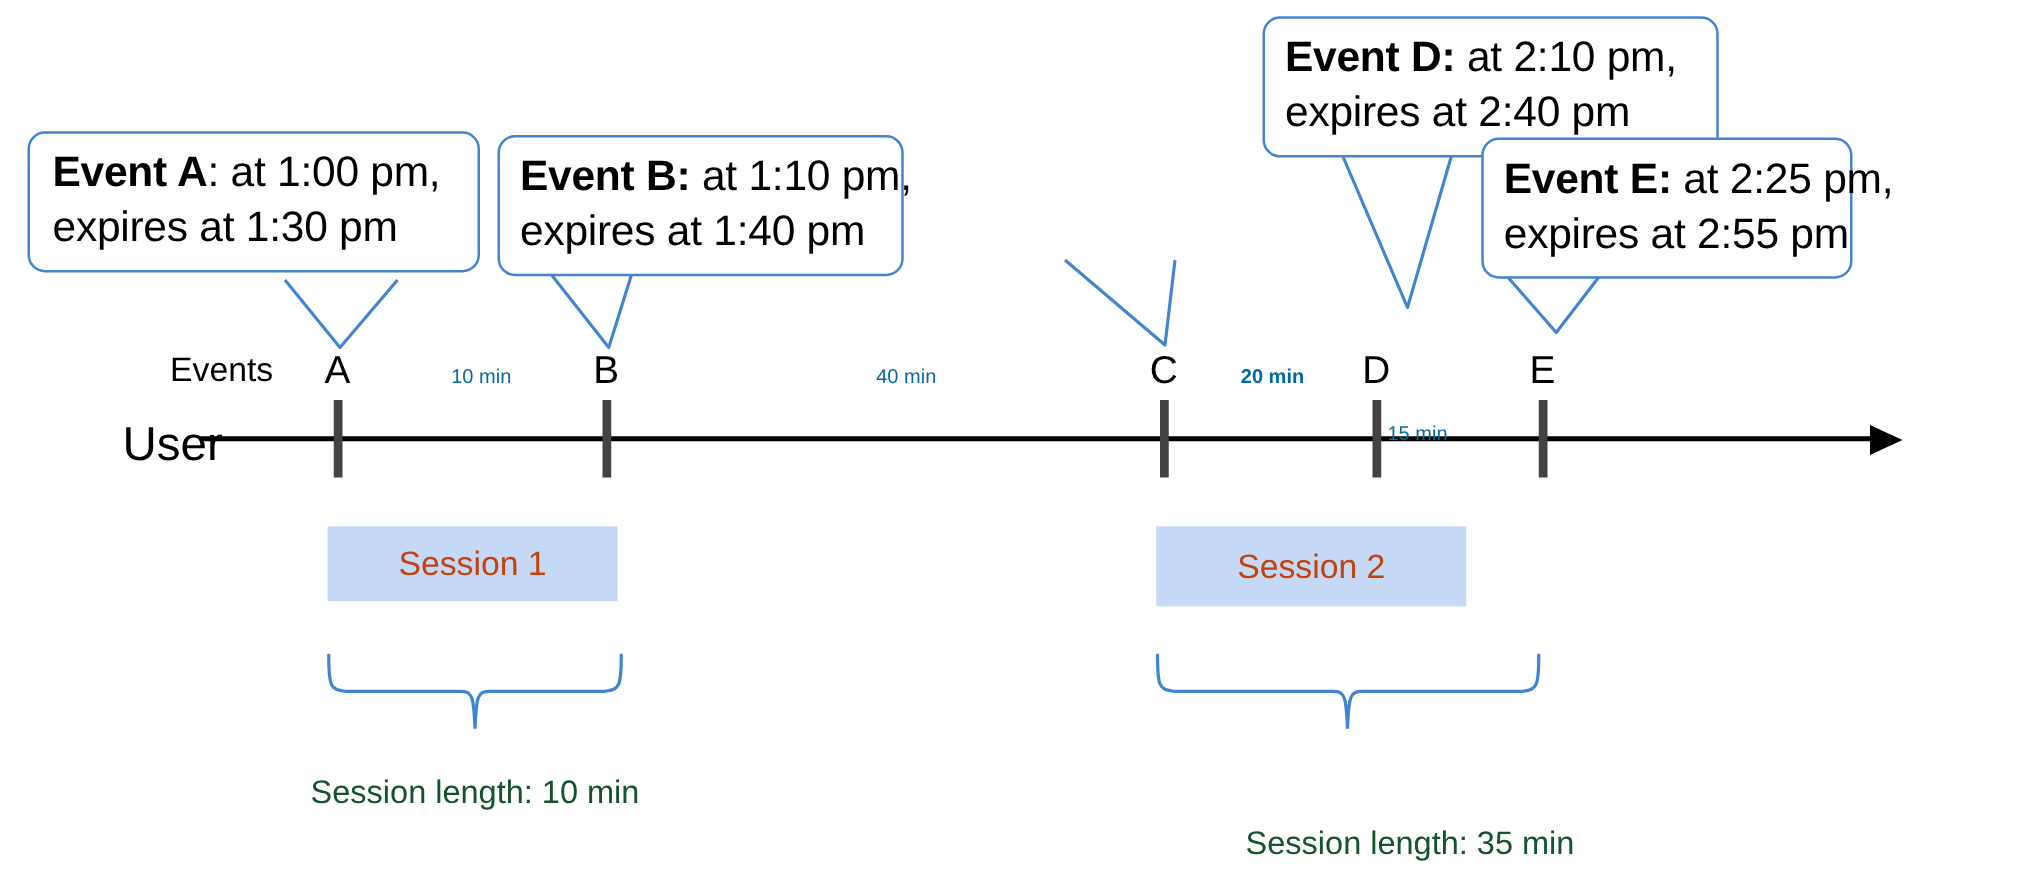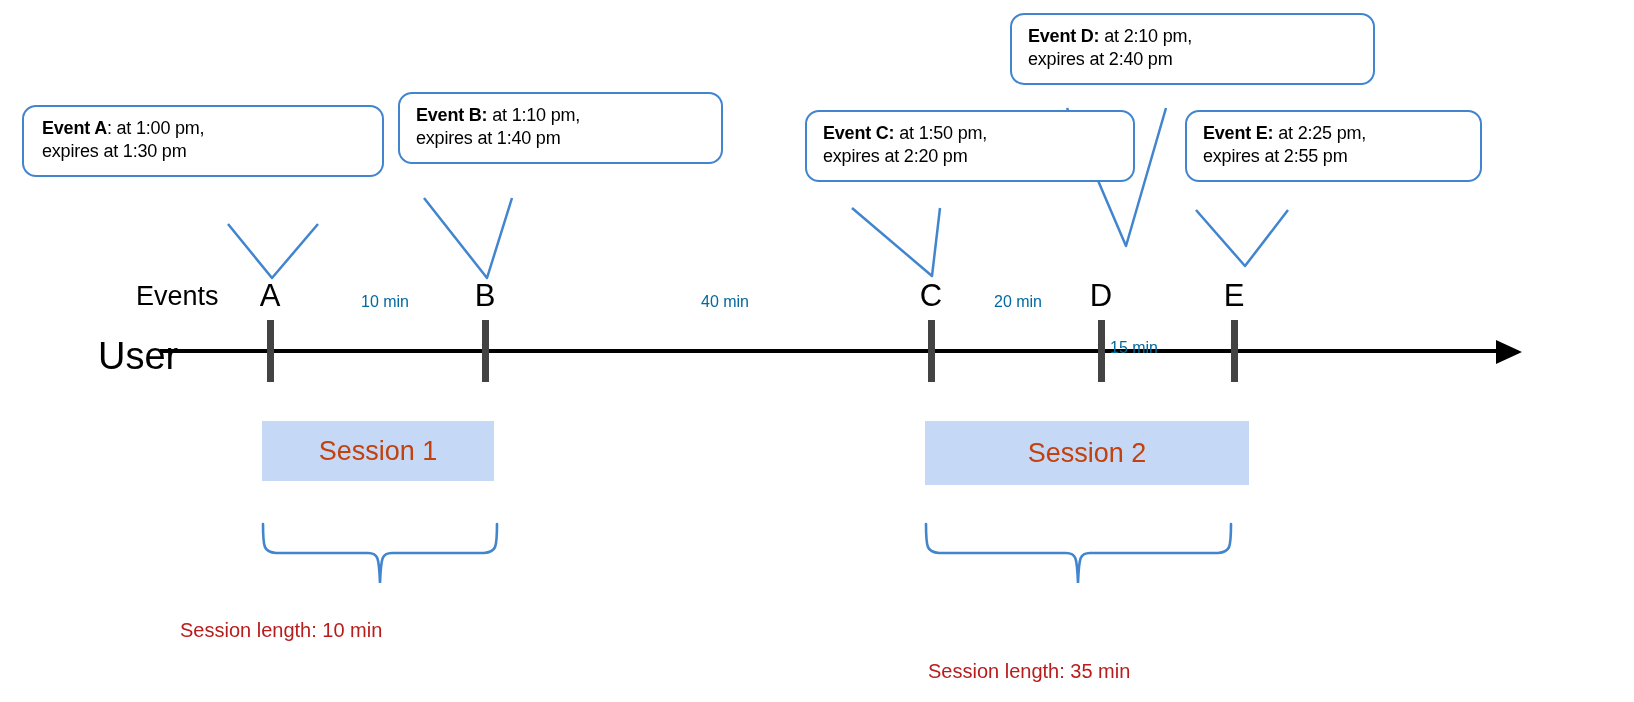--- a/index.html
+++ b/index.html
@@ -16,21 +16,21 @@
     color: #000000;
     overflow: hidden;
   }
   .callout {
     position: absolute;
     box-sizing: border-box;
     border: 2.5px solid #4285cf;
     border-radius: 14px;
     background: #ffffff;
     padding: 10px 16px 12px 16px;
-    font-size: 18px;
+    font-size: 34px;
     line-height: 1.28;
     letter-spacing: -0.2px;
     white-space: nowrap;
     z-index: 5;
   }
   .callout b { font-weight: bold; }
   .callout-svg {
     position: absolute;
     left: 0;
     top: 0;
@@ -72,23 +72,24 @@
     position: absolute;
     background: #c5d9f7;
     display: flex;
     align-items: center;
     justify-content: center;
     font-size: 27px;
     color: #c2410c;
   }
   .session-len {
     position: absolute;
-    font-size: 20px;
+    font-size: 26px;
     line-height: 1;
-    color: #b91c1c;
+    text-align: center;
+    color: #14532d;
     white-space: nowrap;
   }
 </style>
 </head>
 <body>
 
 <div id="stage">
 
   <svg class="callout-svg" viewBox="0 0 1634 702">
 
@@ -107,29 +108,25 @@
     <path d="M 926 524 C 926 548, 927 552, 939 553 L 1066 553 C 1076 553, 1077 557, 1078 583 C 1079 557, 1080 553, 1090 553 L 1218 553 C 1230 552, 1231 548, 1231 524" fill="none" stroke="#4285cf" stroke-width="2.6" stroke-linecap="round"></path>
 
     <path d="M 1496 340 L 1522 352 L 1496 364 Z" fill="#000000"></path>
   </svg>
 
   <div class="callout" style="left:22px; top:105px; width:362px;padding-left:18px;">
     <div><b>Event A</b><span>: </span><span>at 1:00 pm,</span></div>
     <div>expires at 1:30 pm</div>
   </div>
 
-  <div class="callout" style="left:398px; top:92px; width:325px;">
+  <div class="callout" style="left:398px; top:108px; width:325px;">
     <div><b>Event B:</b><span> </span><span>at 1:10 pm,</span></div>
     <div>expires at 1:40 pm</div>
   </div>
 
-  <div class="callout" style="left:805px; top:110px; width:330px;">
-    <div><b>Event C:</b><span> </span><span>at 1:50 pm,</span></div>
-    <div>expires at 2:20 pm</div>
-  </div>
 
   <div class="callout" style="left:1010px; top:13px; width:365px;">
     <div><b>Event D:</b><span> </span><span>at 2:10 pm,</span></div>
     <div>expires at 2:40 pm</div>
   </div>
 
   <div class="callout" style="left:1185px; top:110px; width:297px;">
     <div><b>Event E:</b><span> </span><span>at 2:25 pm,</span></div>
     <div>expires at 2:55 pm</div>
   </div>
@@ -146,26 +143,26 @@
   <div class="tick" style="left:1231px; top:320px; width:7px; height:62px;"></div>
 
   <div class="evt-letter" style="left:250px; top:280px; width:40px;">A</div>
   <div class="evt-letter" style="left:465px; top:280px; width:40px;">B</div>
   <div class="evt-letter" style="left:911px; top:280px; width:40px;">C</div>
   <div class="evt-letter" style="left:1081px; top:280px; width:40px;">D</div>
   <div class="evt-letter" style="left:1214px; top:280px; width:40px;">E</div>
 
   <div class="gap-label" style="left:315px; top:294px; width:140px;">10 min</div>
   <div class="gap-label" style="left:655px; top:294px; width:140px;">40 min</div>
-  <div class="gap-label" style="left:948px; top:294px; width:140px;">20 min</div>
+  <div class="gap-label" style="left:948px; top:294px; width:140px;font-weight:bold;">20 min</div>
   <div class="gap-label" style="left:1064px; top:296px; width:140px;margin-top:44px;">15 min</div>
 
   <div class="session-bar" style="left:262px; top:421px; width:232px; height:60px;">
     <span>Session 1</span>
   </div>
-  <div class="session-bar" style="left:925px; top:421px; width:324px; height:64px;">
+  <div class="session-bar" style="left:925px; top:421px; width:248px; height:64px;">
     <span>Session 2</span>
   </div>
 
   <div class="session-len" style="left:180px; top:620px; width:400px;">Session length: 10 min</div>
   <div class="session-len" style="left:928px; top:620px; width:400px;margin-top:41px;">Session length: 35 min</div>
 
 </div>
 
 </body></html>

